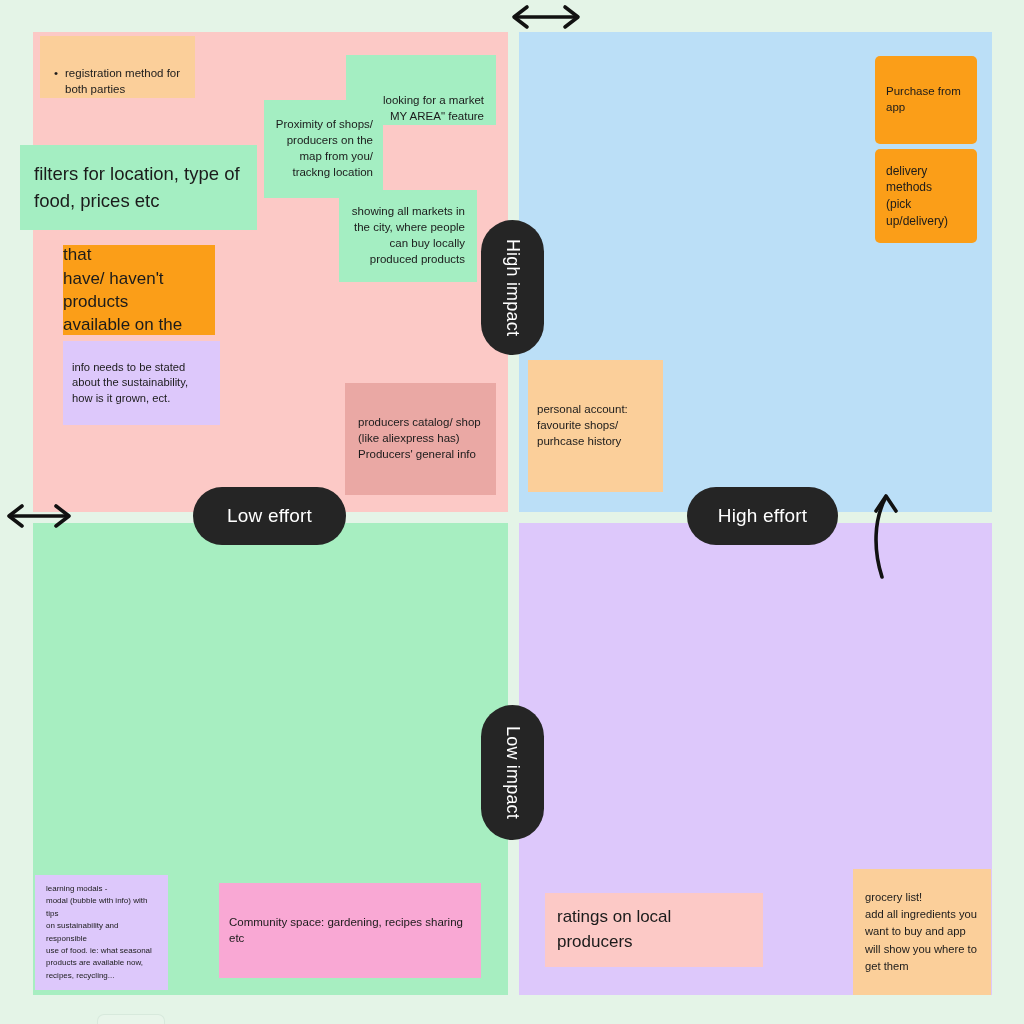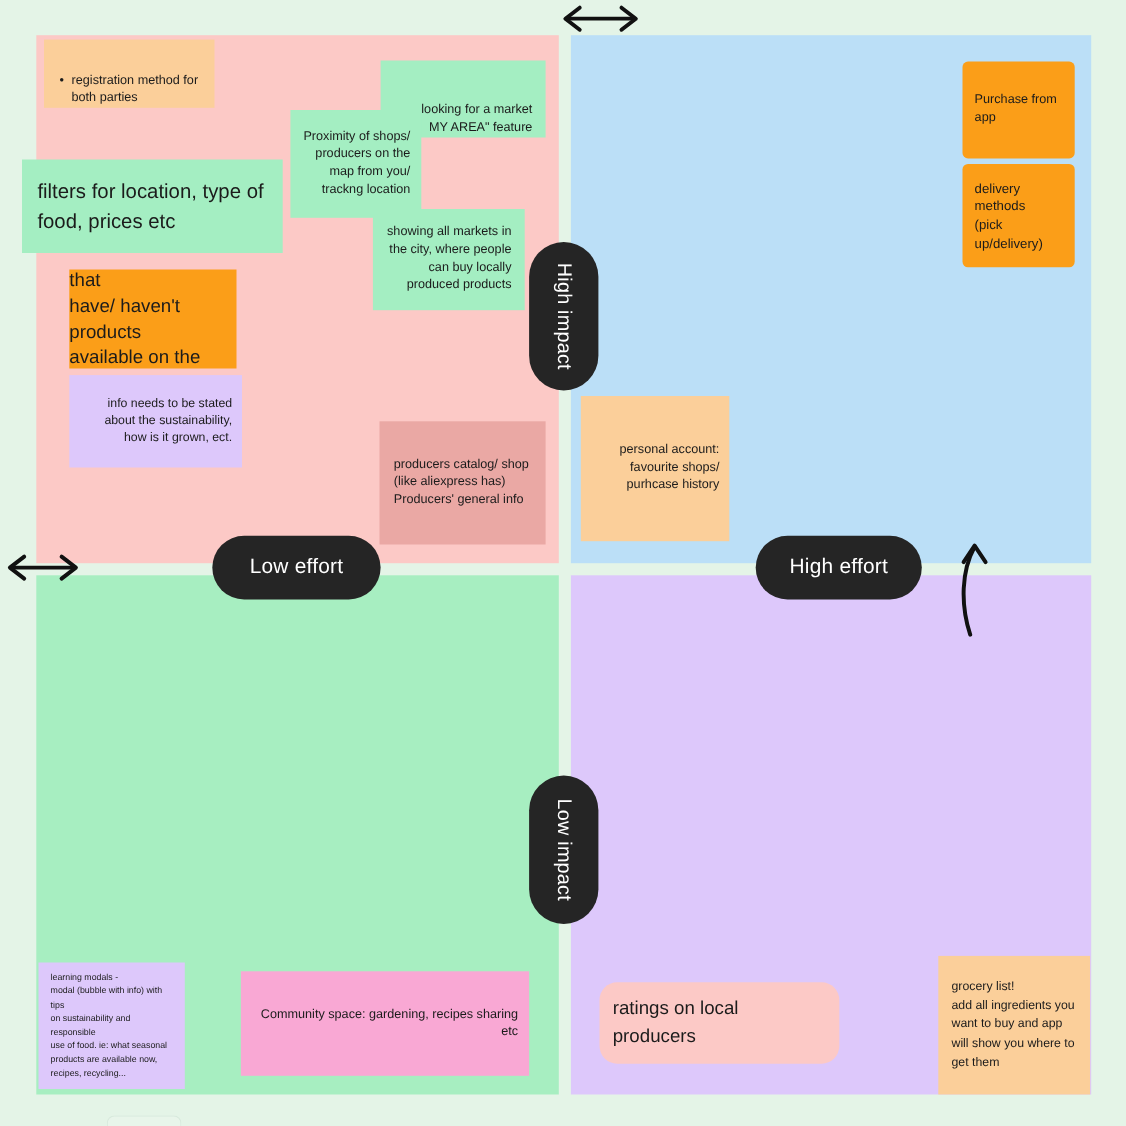--- a/index.html
+++ b/index.html
@@ -31,21 +31,21 @@
 
   
   .note {
     position: absolute;
     box-sizing: border-box;
     color: #1b1b1b;
     line-height: 1.38;
     overflow: hidden;
     white-space: pre-line;
   }
-  .note.center  { text-align: right; }
+  .note.center  { text-align: left; }
   .note.right   { text-align: right; }
   .note.left    { text-align: left; }
   .vcenter {
     display: flex;
     flex-direction: column;
     justify-content: center;
   }
 
   
   #note-registration {
@@ -128,21 +128,21 @@
   #note-community {
     left: 219px; top: 883px; width: 262px; height: 95px;
     background: #f9a8d4; font-size: 11.5px;
     padding: 0 10px;
   }
 
   
   #note-ratings {
     left: 545px; top: 893px; width: 218px; height: 74px;
     background: #fcc9c6; font-size: 17px;
-    padding: 0 12px; line-height: 1.45; border-radius: 16px;
+    padding: 0 12px; line-height: 1.45;
   }
 
   #note-grocery {
     left: 853px; top: 869px; width: 138px; height: 126px;
     background: #fbcf9a; font-size: 11.2px;
     padding: 0 10px 0 12px; line-height: 1.52;
   }
 
   
   .pill {

